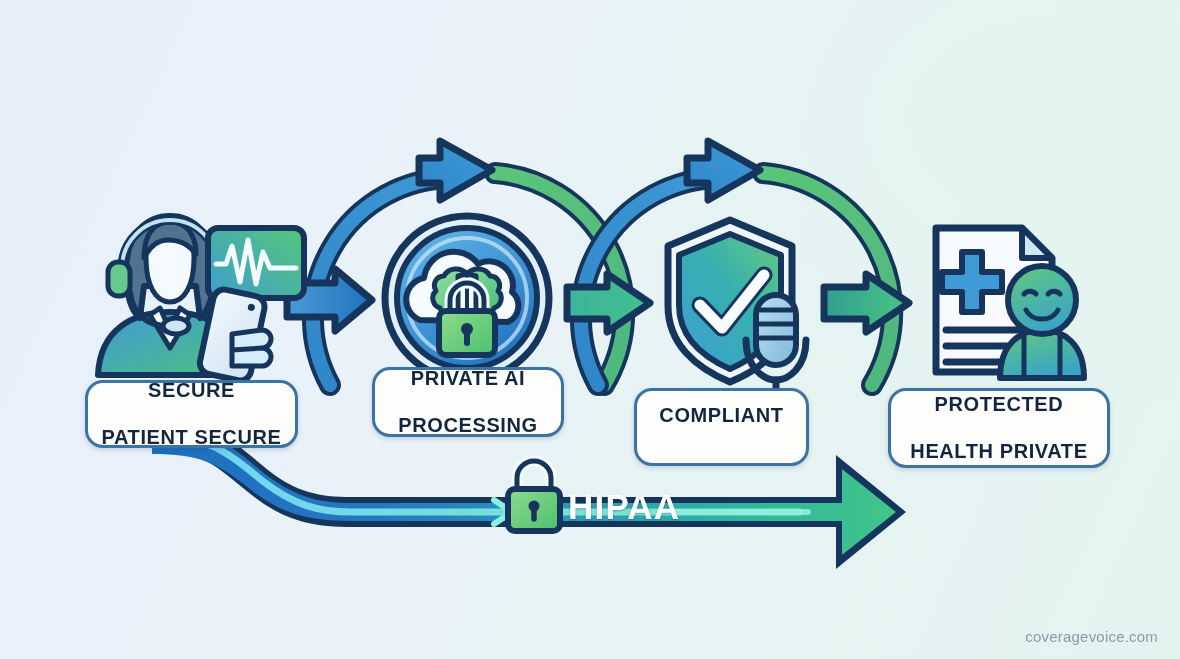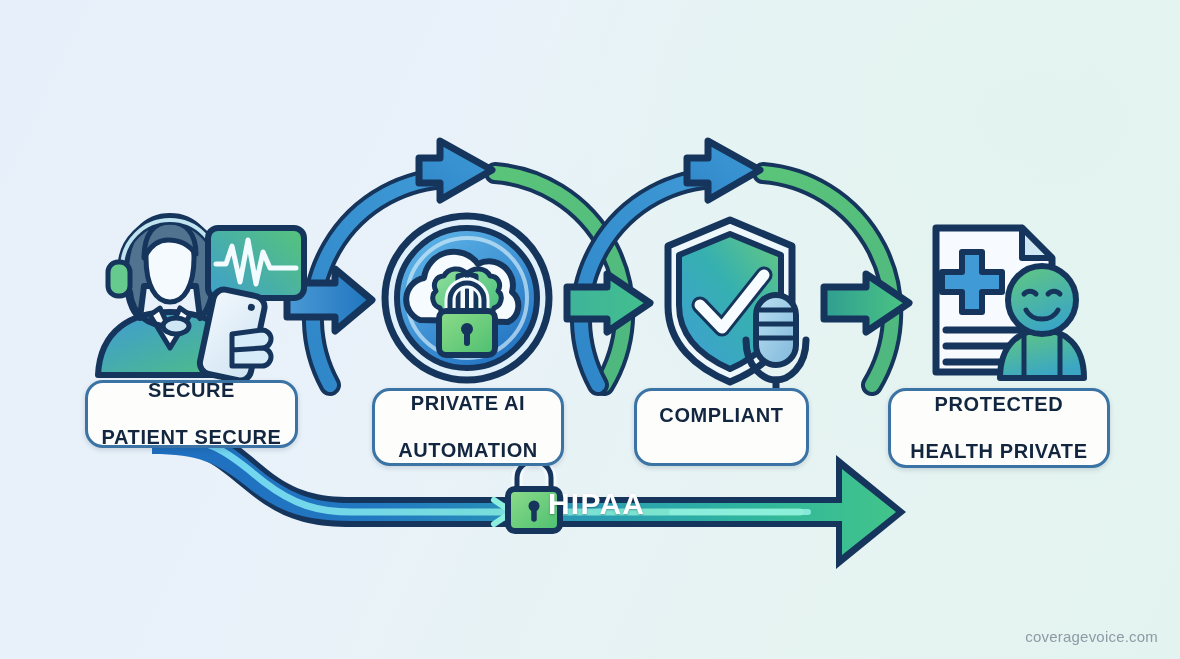--- a/index.html
+++ b/index.html
@@ -30,28 +30,28 @@
     color:#12263f;
     font-weight:bold;
     letter-spacing:.6px;
     line-height:1.16;
     font-size:20px;
     box-sizing:border-box;
     z-index:40;
   }
   .pill span{display:block;padding:0 6px;}
   #pill-1{left:85px;  top:380px; width:213px;height:68px;}
-  #pill-2{left:372px; top:388px; width:192px;height:78px;}
+  #pill-2{left:372px; top:367px; width:192px;height:70px;}
   #pill-3{left:634px; top:388px; width:175px;height:78px;text-align:center;}
   #pill-4{left:878px; top:388px; width:222px;height:80px;margin-left:10px;}
 
   
   #hipaa-label{
-    position:absolute;left:548px;top:487px;
-    color:#ffffff;font-size:30px;font-weight:bold;letter-spacing:1.2px;
+    position:absolute;left:568px;top:487px;
+    color:#ffffff;font-size:35px;font-weight:bold;letter-spacing:1.2px;
     text-shadow:0 1px 2px rgba(10,40,70,.35);
     z-index:46;
   }
   
   #watermark{
     position:absolute;right:22px;bottom:14px;
     color:#8d9aa6;font-size:15px;letter-spacing:.2px;
     z-index:60;
   }
 </style>
@@ -285,21 +285,21 @@
   <div class="pill" id="pill-1">
     <span>
       <span>SECURE</span><br>
       <span>PATIENT SECURE</span>
     </span>
   </div>
 
   <div class="pill" id="pill-2">
     <span>
       <span>PRIVATE AI</span><br>
-      <span>AUTOMATION</span>
+      <span>PROCESSING</span>
     </span>
   </div>
 
   <div class="pill" id="pill-3">
     <span>
       <span>COMPLIANT</span><br>
     </span>
   </div>
 
   <div class="pill" id="pill-4">

